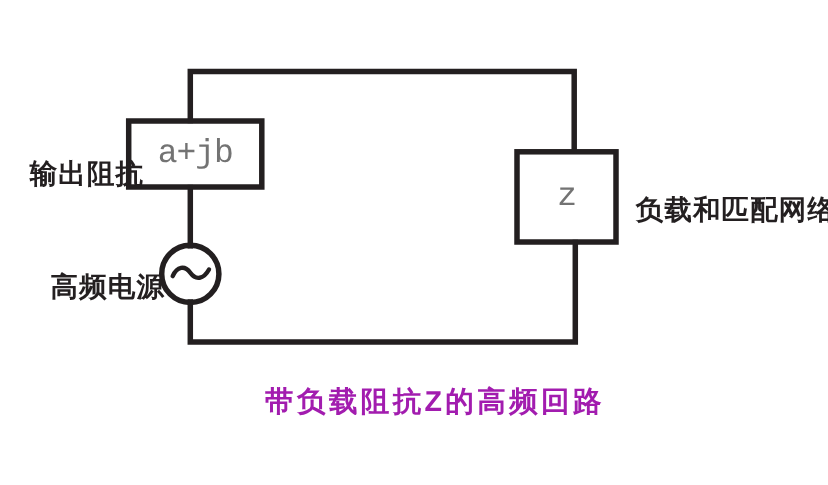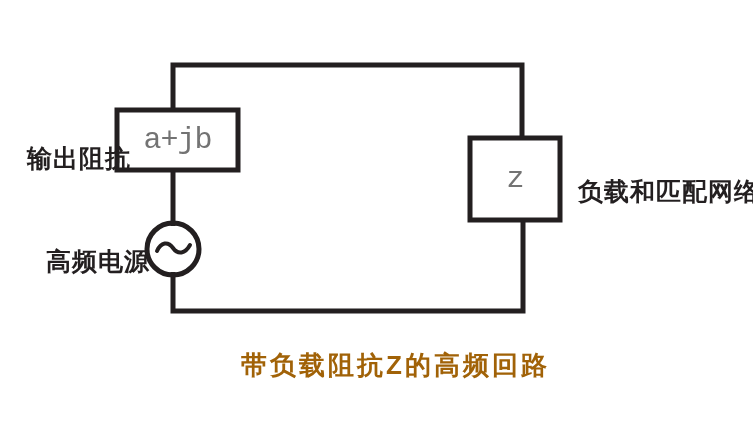--- a/index.html
+++ b/index.html
@@ -63,21 +63,21 @@
     top: 238px;
   }
   #label-load-network {
     left: 578px;
     top: 168px;
   }
   #caption {
     position: absolute;
     left: 241px;
     top: 352px;
-    color: #a16207;
+    color: #a21caf;
     font-weight: 700;
     font-size: 26px;
     line-height: 1;
     letter-spacing: 3px;
     white-space: nowrap;
   }
 </style>
 </head>
 <body>
 

